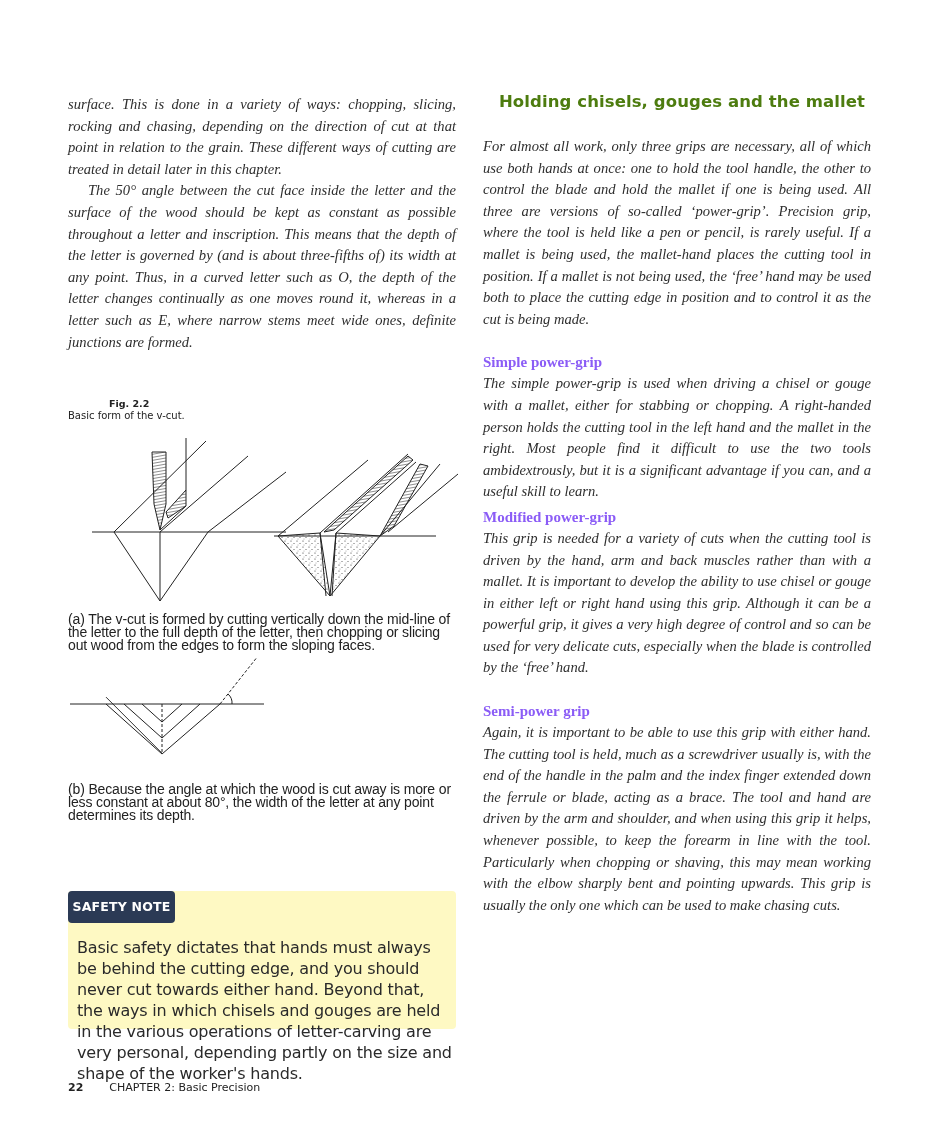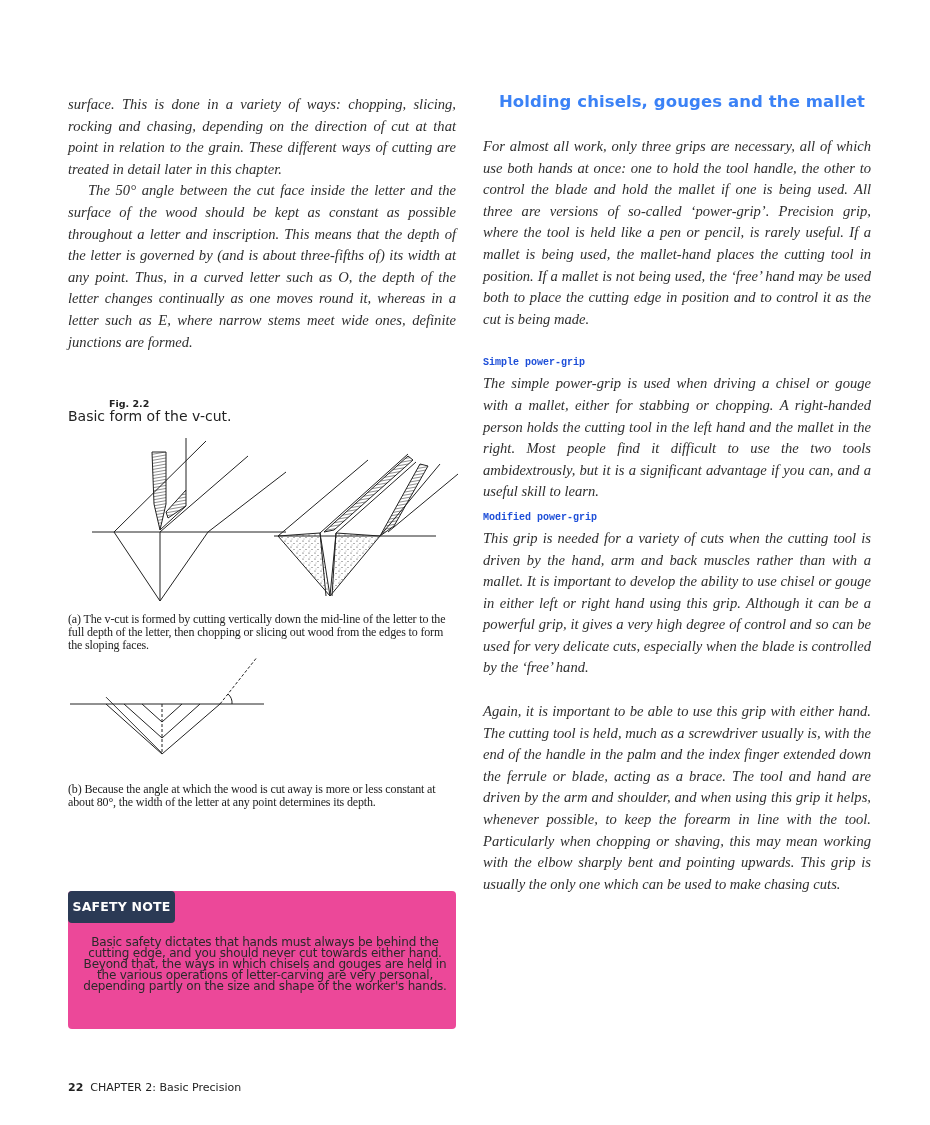--- a/index.html
+++ b/index.html
@@ -16,63 +16,63 @@
     text-align: justify;
     color: #2e2e2e;
     font-style: italic;
   }
   .body-text p.indent { text-indent: 20px; }
 
   .section-heading {
     font-family: "DejaVu Sans", "Liberation Sans", sans-serif;
     font-size: 16.5px;
     font-weight: bold;
-    color: #3b82f6;
+    color: #4d7c0f;
     text-align: center;
     letter-spacing: 0.1px;
     padding-left: 10px;
     height: 30px;
   }
 
   .sub-heading {
-    font-family: Liberation Mono, monospace;
+    font-family: Liberation Serif, serif;
     font-weight: bold;
-    font-size: 10px;
+    font-size: 15px;
     line-height: 21px;
-    color: #1d4ed8;
+    color: #8b5cf6;
   }
 
   .fig { position: absolute; left: 68px; top: 398px; width: 390px; }
   .fig-label { font-family: "DejaVu Sans", "Liberation Sans", sans-serif; font-size: 9.5px; font-weight: bold; color: #222; line-height: 12px; padding-left: 41px; }
-  .fig-title { font-family: "DejaVu Sans", "Liberation Sans", sans-serif; font-size: 14px; color: #222; line-height: 12px; }
-  .fig-caption { font-family: Liberation Serif, serif; font-size: 12px; line-height: 12.8px; color: #222; letter-spacing: -0.15px; }
+  .fig-title { font-family: "DejaVu Sans", "Liberation Sans", sans-serif; font-size: 10px; color: #222; line-height: 12px; }
+  .fig-caption { font-family: Liberation Sans, sans-serif; font-size: 14px; line-height: 12.8px; color: #222; letter-spacing: -0.15px; }
 
   .safety {
     position: absolute; left: 68px; top: 891px; width: 388px; height: 138px;
-    background: #ec4899; border-radius: 4px;
+    background: #fef9c3; border-radius: 4px;
   }
   .safety-badge {
     position: absolute; left: 0; top: 0; height: 32px; width: 107px;
     background: #2b3a55; border-radius: 4px;
     color: #ffffff;
     font-family: "DejaVu Sans", "Liberation Sans", sans-serif;
     font-weight: bold; font-size: 12.5px;
     line-height: 32px; text-align: center; letter-spacing: 0.2px;
   }
   .safety-text {
     position: absolute; left: 9px; top: 46px; width: 376px;
     font-family: "DejaVu Sans", "Liberation Sans", sans-serif;
-    font-size: 12px; line-height: 11px; color: #2a2a2a; letter-spacing: -0.2px; text-align: center;
+    font-size: 16px; line-height: 21px; color: #2a2a2a; letter-spacing: -0.2px;
   }
 
   .footer {
     position: absolute; left: 68px; top: 1081px;
     font-family: "DejaVu Sans", "Liberation Sans", sans-serif; font-size: 11px; color: #222;
   }
-  .footer .page-num { font-weight: bold; margin-right: 7px; }
+  .footer .page-num { font-weight: bold; margin-right: 26px; }
 </style>
 </head>
 <body>
 
 <div class="col-left body-text">
   <p>surface. This is done in a variety of ways: chopping, slicing, rocking and chasing, depending on the direction of cut at that point in relation to the grain. These different ways of cutting are treated in detail later in this chapter.</p>
   <p class="indent">The 50° angle between the cut face inside the letter and the surface of the wood should be kept as constant as possible throughout a letter and inscription. This means that the depth of the letter is governed by (and is about three-fifths of) its width at any point. Thus, in a curved letter such as O, the depth of the letter changes continually as one moves round it, whereas in a letter such as E, where narrow stems meet wide ones, definite junctions are formed.</p>
 </div>
 
 <div class="fig">
@@ -158,19 +158,20 @@
     <div class="sub-heading">Simple power-grip</div>
     <p class="body-text">The simple power-grip is used when driving a chisel or gouge with a mallet, either for stabbing or chopping. A right-handed person holds the cutting tool in the left hand and the mallet in the right. Most people find it difficult to use the two tools ambidextrously, but it is a significant advantage if you can, and a useful skill to learn.</p>
   </div>
 
   <div style="margin-top:4px;">
     <div class="sub-heading">Modified power-grip</div>
     <p class="body-text">This grip is needed for a variety of cuts when the cutting tool is driven by the hand, arm and back muscles rather than with a mallet. It is important to develop the ability to use chisel or gouge in either left or right hand using this grip. Although it can be a powerful grip, it gives a very high degree of control and so can be used for very delicate cuts, especially when the blade is controlled by the ‘free’ hand.</p>
   </div>
 
   <div style="margin-top:22px;">
+    <div class="sub-heading">Semi-power grip</div>
     <p class="body-text">Again, it is important to be able to use this grip with either hand. The cutting tool is held, much as a screwdriver usually is, with the end of the handle in the palm and the index finger extended down the ferrule or blade, acting as a brace. The tool and hand are driven by the arm and shoulder, and when using this grip it helps, whenever possible, to keep the forearm in line with the tool. Particularly when chopping or shaving, this may mean working with the elbow sharply bent and pointing upwards. This grip is usually the only one which can be used to make chasing cuts.</p>
   </div>
 </div>
 
 <div class="footer">
   <span class="page-num">22</span><span>CHAPTER 2: Basic Precision</span>
 </div>
 
 </body></html>

